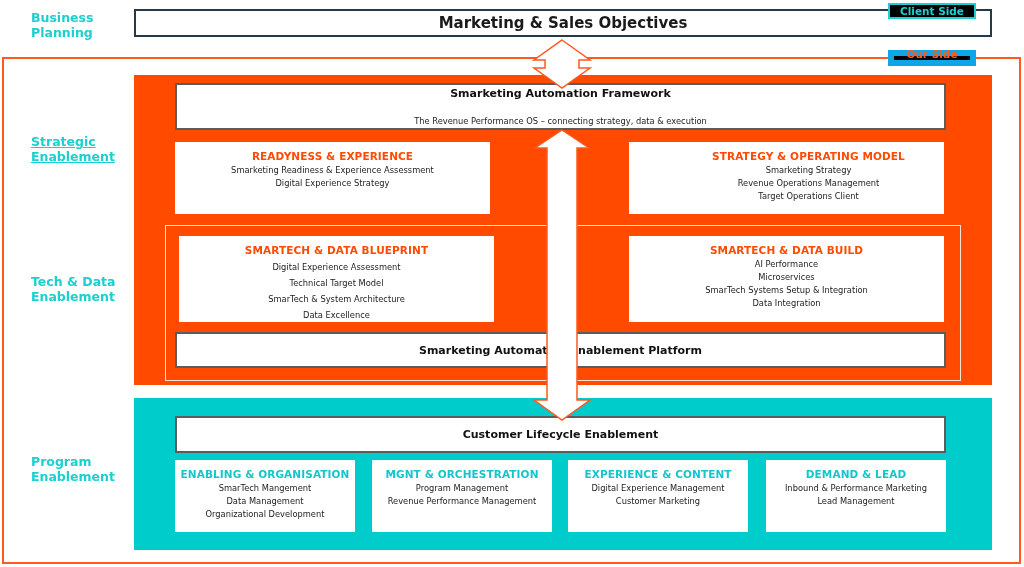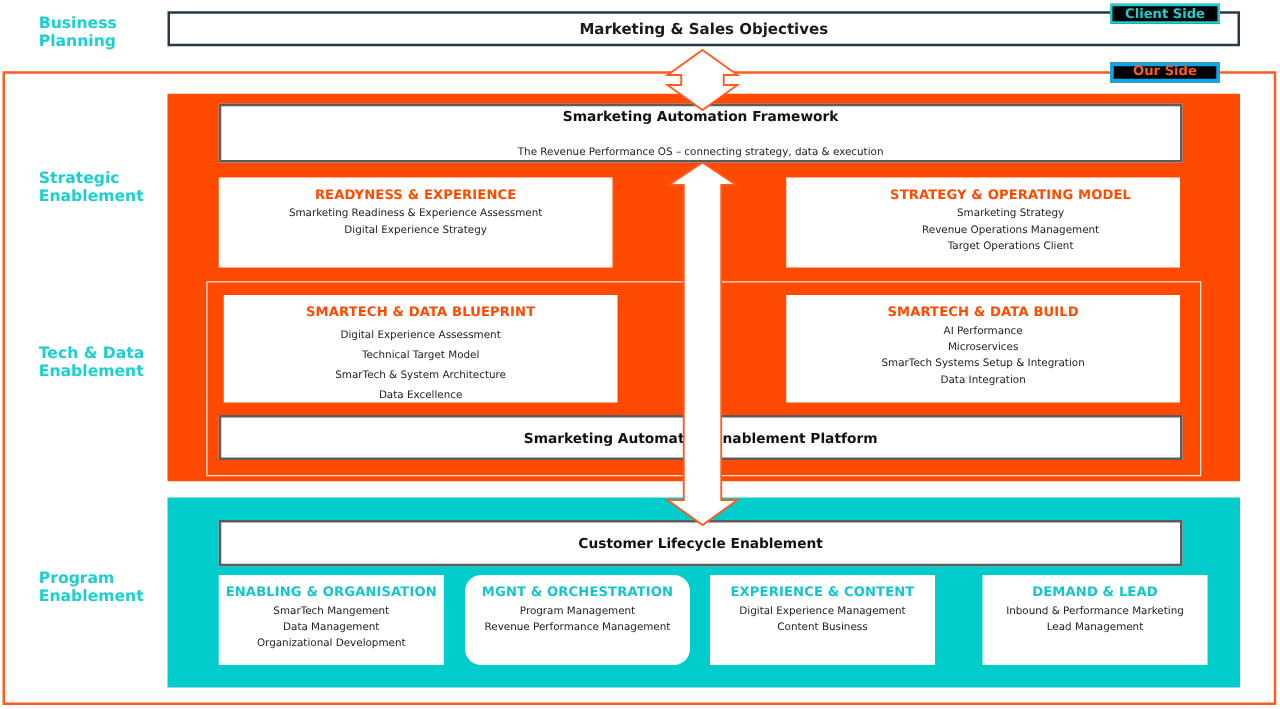--- a/index.html
+++ b/index.html
@@ -3,25 +3,25 @@
 <meta charset="utf-8">
 <style>
   * { box-sizing: border-box; margin: 0; padding: 0; }
   html, body { width: 1024px; height: 567px; background: #ffffff; overflow: hidden; }
   body { position: relative; font-family: "DejaVu Sans", "Liberation Sans", sans-serif; color: #1a1a1a; }
   .abs { position: absolute; }
 
   .row-label { position: absolute; left: 31px; font-weight: bold; font-size: 12.5px; line-height: 15px; color: #1ccfd0; }
 
   .obj-box { left: 134px; top: 9px; width: 858px; height: 28px; border: 2px solid #243a48; background: #fff;
-             display: flex; align-items: center; justify-content: center; font-size: 12px; font-weight: bold; }
+             display: flex; align-items: center; justify-content: center; font-size: 15px; font-weight: bold; }
   .side-tag { height: 16px; background: #000000; font-size: 10.5px; font-weight: bold; display: flex;
               align-items: flex-end; justify-content: center; }
   .client-tag { left: 888px; top: 3px; width: 88px; border: 2px solid #1ccfd0; color: #1ccfd0; }
-  .our-tag { left: 888px; top: 50px; width: 88px; border: 3px solid #0ea5e9; color: #ff5a1f; }
+  .our-tag { left: 888px; top: 50px; width: 88px; border: 6px solid #0ea5e9; color: #ff5a1f; }
 
   .our-frame { left: 2px; top: 57px; width: 1019px; height: 507px; border: 2px solid #ff5a1f; }
 
   .orange-panel { left: 134px; top: 75px; width: 858px; height: 310px; background: #ff4a00; }
   .teal-panel { left: 134px; top: 398px; width: 858px; height: 152px; background: #00cccc; }
 
   .bar-box { background: #fff; border: 2px solid #5c5c5c; display: flex; flex-direction: column;
              align-items: center; justify-content: center; }
   .bar-title { font-size: 11px; font-weight: bold; color: #111; }
   .bar-sub { font-size: 8.3px; color: #222; margin-top: 16px; }
@@ -34,21 +34,21 @@
 
   .tech-frame { left: 165px; top: 225px; width: 796px; height: 156px; border: 1.5px solid #ffe6d8; }
 </style>
 </head>
 <body>
 
 <div class="row-label" style="top:10px;">
   <div>Business</div>
   <div>Planning</div>
 </div>
-<div class="row-label" style="top:134px;">
+<div class="row-label" style="top:134px;text-decoration:underline;">
   <div>Strategic</div>
   <div>Enablement</div>
 </div>
 <div class="row-label" style="top:274px;">
   <div>Tech &amp; Data</div>
   <div>Enablement</div>
 </div>
 <div class="row-label" style="top:454px;">
   <div>Program</div>
   <div>Enablement</div>
@@ -111,31 +111,31 @@
 <div class="abs bar-box" style="left:175px; top:416px; width:771px; height:37px;">
   <div class="bar-title">Customer Lifecycle Enablement</div>
 </div>
 
 <div class="abs card" style="left:175px; top:460px; width:180px; height:72px;">
   <div class="card-title teal">ENABLING &amp; ORGANISATION</div>
   <div class="card-line">SmarTech Mangement</div>
   <div class="card-line">Data Management</div>
   <div class="card-line">Organizational Development</div>
 </div>
-<div class="abs card" style="left:372px; top:460px; width:180px; height:72px;border-radius:13px;">
+<div class="abs card" style="left:372px; top:460px; width:180px; height:72px;">
   <div class="card-title teal">MGNT &amp; ORCHESTRATION</div>
   <div class="card-line">Program Management</div>
   <div class="card-line">Revenue Performance Management</div>
 </div>
 <div class="abs card" style="left:568px; top:460px; width:180px; height:72px;">
   <div class="card-title teal">EXPERIENCE &amp; CONTENT</div>
   <div class="card-line">Digital Experience Management</div>
-  <div class="card-line">Content Business</div>
+  <div class="card-line">Customer Marketing</div>
 </div>
-<div class="abs card" style="left:766px; top:460px; width:180px; height:72px;margin-left:20px;">
+<div class="abs card" style="left:766px; top:460px; width:180px; height:72px;">
   <div class="card-title teal">DEMAND &amp; LEAD</div>
   <div class="card-line">Inbound &amp; Performance Marketing</div>
   <div class="card-line">Lead Management</div>
 </div>
 
 <svg class="abs" style="left:0; top:0; pointer-events:none;" width="1024" height="567">
 
   <polygon points="562,40 590,60 579,60 579,68 590,68 562,88 534,68 545,68 545,60 534,60" fill="#ffffff" stroke="#ff5a1f" stroke-width="1.5"></polygon>
 
   <polygon points="562,130 589,148 577,148 577,400 590,400 562,420 534,400 547,400 547,148 535,148" fill="#ffffff" stroke="#ff5a1f" stroke-width="1.5"></polygon>

